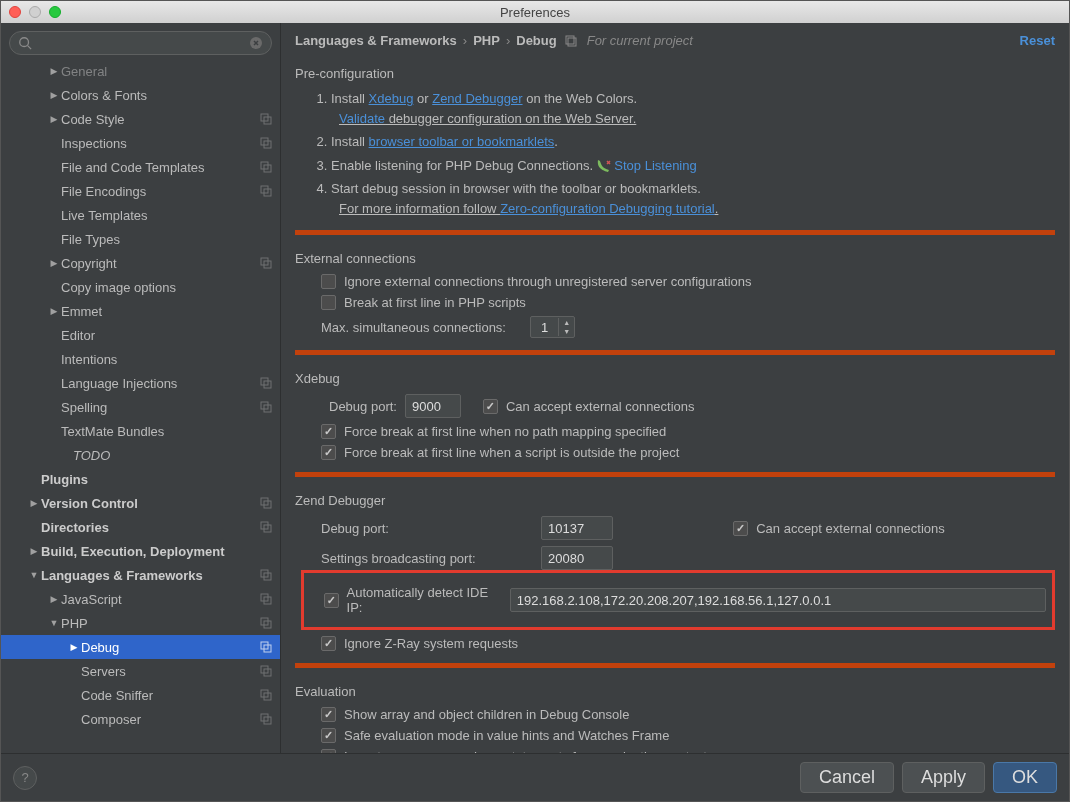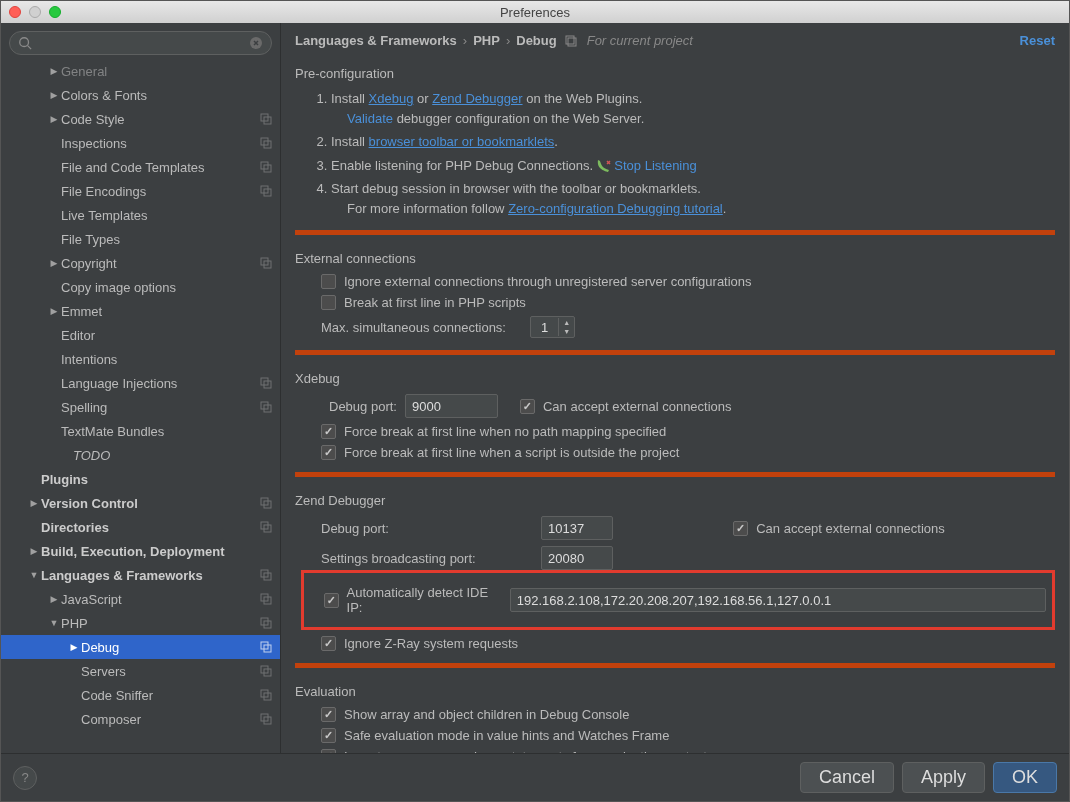--- a/index.html
+++ b/index.html
@@ -88,21 +88,21 @@
   .breadcrumb .meta { color:#888; font-style:italic; margin-left:6px; }
   .breadcrumb .meta-icon { width:12px; height:12px; fill:#888; margin:0 4px 0 8px; }
   .reset { margin-left:auto; color:#4a90d9; font-weight:600; cursor:pointer; }
 
   .scroll-body {
     flex:1; overflow-y:auto; padding:0 14px 10px;
   }
   .section-title { color:#bbbbbb; margin:10px 0 8px; font-size:13px; }
   ol.preconfig { list-style:decimal; padding-left:36px; }
   ol.preconfig li { margin:4px 0; line-height:1.5; }
-  ol.preconfig .sub { margin-left:16px; color:#bbbbbb; }
+  ol.preconfig .sub { margin-left:8px; color:#bbbbbb;text-decoration:underline; }
   a.link { color:#4a90d9; text-decoration:underline; cursor:pointer; }
   a.linknodec { color:#4a90d9; text-decoration:none; cursor:pointer; }
 
   .group {
     border-top:5px solid #c2410c;
     margin-top:12px;
     padding-top:6px;
   }
   .row {
     display:flex; align-items:center;
@@ -398,21 +398,21 @@
         </svg>
       <span class="meta">For current project</span>
       <span class="reset">Reset</span>
     </div>
 
     <div class="scroll-body">
 
       <div class="section-title">Pre-configuration</div>
       <ol class="preconfig">
         <li>
-          <span>Install </span><a class="link">Xdebug</a><span> or </span><a class="link">Zend Debugger</a><span> on the Web Plugins.</span>
+          <span>Install </span><a class="link">Xdebug</a><span> or </span><a class="link">Zend Debugger</a><span> on the Web Colors.</span>
           <div class="sub"><a class="linknodec">Validate</a><span> debugger configuration on the Web Server.</span></div>
         </li>
         <li>
           <span>Install </span><a class="link">browser toolbar or bookmarklets</a><span>.</span>
         </li>
         <li>
           <span>Enable listening for PHP Debug Connections. </span>
           <svg class="phone-icon" viewBox="0 0 14 14">
               <path d="M3 2 C3 2 4 6 6 8 C8 10 12 11 12 11 L11 13 C11 13 6 12 3 9 C0 6 1 1 1 1 Z" fill="#7cbb5e"></path>
               <line x1="10" y1="2" x2="13" y2="5" stroke="#cc5555" stroke-width="1.5"></line>
@@ -447,21 +447,21 @@
               </span>
           </span>
         </div>
       </div>
 
       <div class="group">
         <div class="section-title">Xdebug</div>
         <div class="row">
           <span style="width:0"></span>
           <span>Debug port:</span>
-          <input class="text" style="width: 93px;" value="9000">
+          <input class="text" style="width: 56px;" value="9000">
           <span style="width:6px"></span>
           <span class="check checked"></span>
           <span>Can accept external connections</span>
         </div>
         <div class="row">
           <span class="check checked"></span>
           <span>Force break at first line when no path mapping specified</span>
         </div>
         <div class="row">
           <span class="check checked"></span>

